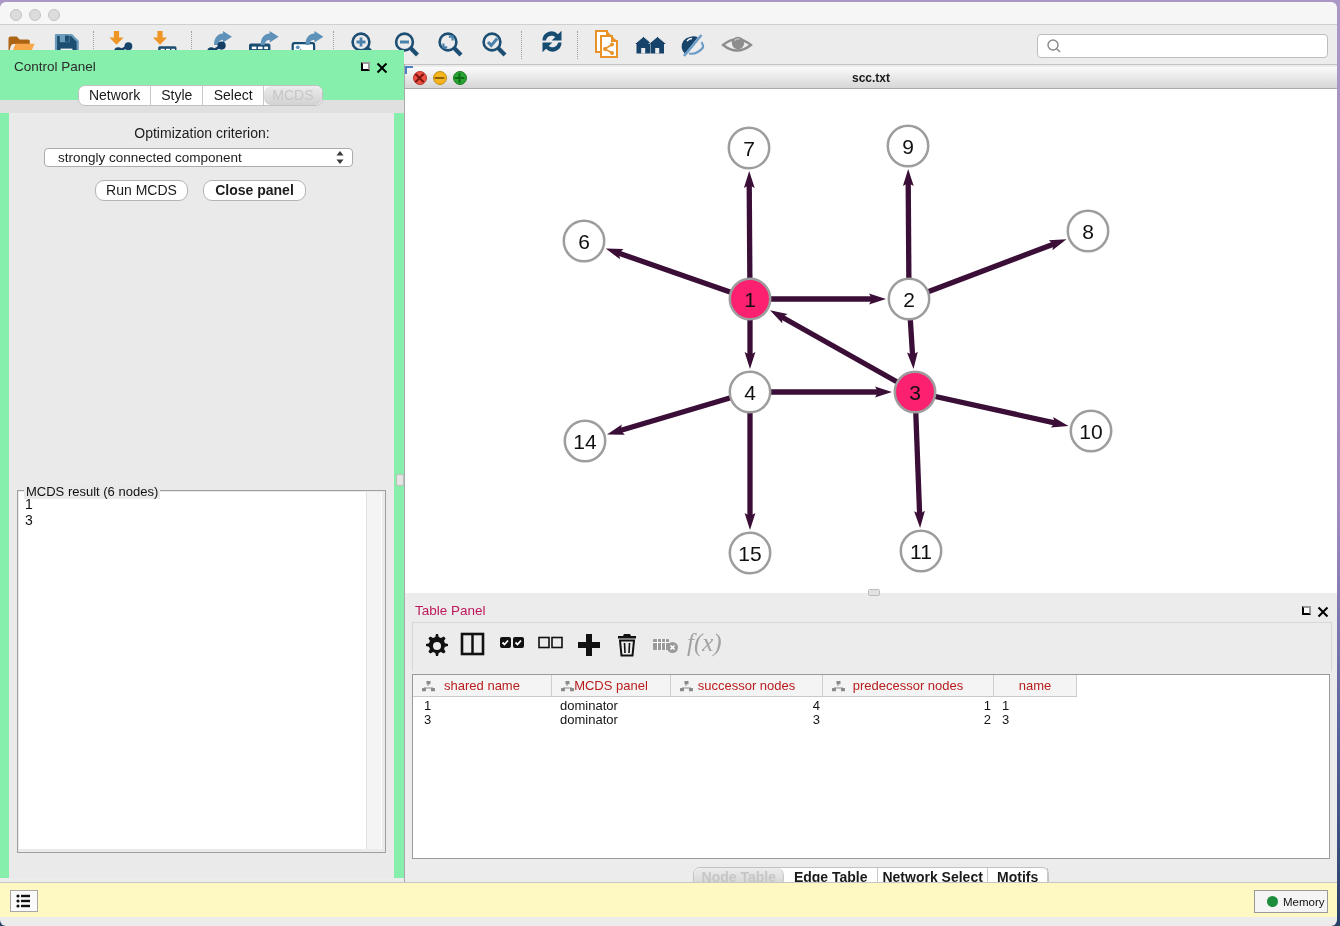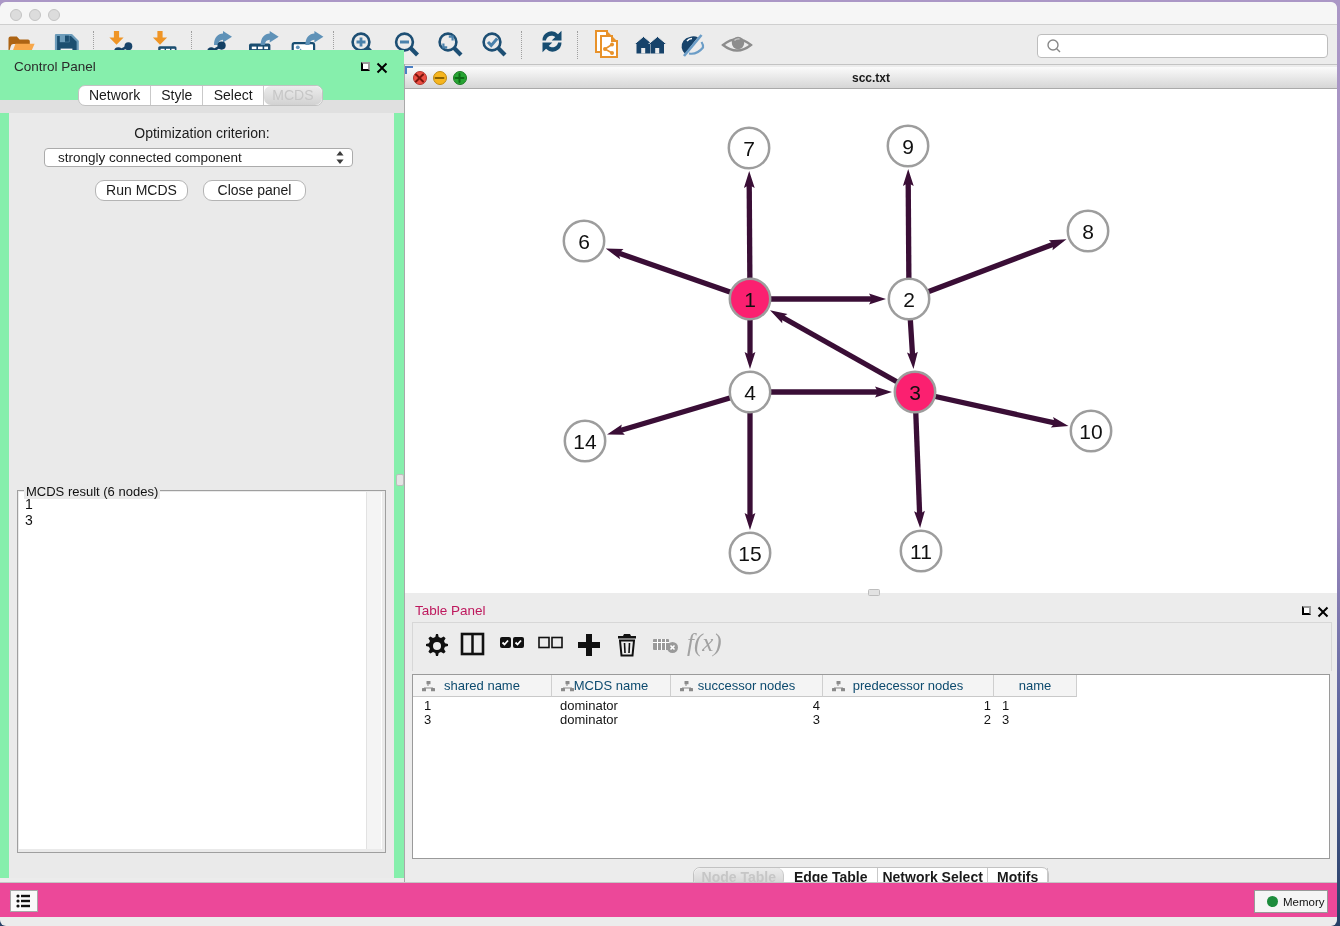--- a/index.html
+++ b/index.html
@@ -37,21 +37,21 @@
 #cptabs{left:78px;top:35px;width:245px;}
 
 #optlabel{position:absolute;left:0;top:75px;width:404px;text-align:center;font-size:14px;color:#1c1c1c;}
 #dropdown{position:absolute;left:44px;top:98px;width:309px;height:19px;background:#fff;
   border:1px solid #ababab;border-radius:4px;font-size:13.5px;color:#1c1c1c;line-height:17px;
   padding-left:13px;box-sizing:border-box;white-space:nowrap;overflow:hidden;}
 #ddchev{position:absolute;right:8px;top:2px;}
 .btn{position:absolute;height:21px;background:#fff;border:1px solid #b4b4b4;border-radius:9px;
   font-size:14px;color:#1c1c1c;text-align:center;line-height:19px;box-sizing:border-box;}
 #runbtn{left:95px;top:130px;width:93px;}
-#closebtn{left:203px;top:130px;width:103px;}
+#closebtn{left:203px;top:130px;width:103px;font-weight:bold;}
 
 #mcdsbox{position:absolute;left:17px;top:434px;width:369px;height:369px;}
 #mcdsborder{position:absolute;left:0;top:6px;width:367px;height:361px;border:1px solid #9f9f9f;}
 #mcdslegend{position:absolute;left:7px;top:0px;background:#e9e9e9;padding:0 2px;font-size:13px;color:#111;}
 #mcdswhite{position:absolute;left:2px;top:8px;width:363px;height:357px;background:#fff;}
 #mcdstrack{position:absolute;right:1px;top:0px;width:14px;height:357px;background:#f4f4f4;border-left:1px solid #e2e2e2;}
 #mcdstext{position:absolute;left:6px;top:5px;font-size:14px;color:#111;line-height:15.5px;}
 
 #vdiv{position:absolute;left:404px;top:62px;width:1px;height:828px;background:#a9a9a9;}
 #vgrab{position:absolute;left:396px;top:472px;width:8px;height:12px;background:#e4e4e4;
@@ -70,26 +70,26 @@
 #tpanel{position:absolute;left:405px;top:596px;width:932px;height:294px;background:#ececec;}
 #tphead{position:absolute;left:10px;top:5px;font-size:13.5px;color:#be185d;}
 #tpfloat{position:absolute;left:897px;top:8px;width:9px;height:9px;border:2px solid #000;
   border-right-color:#9b9b9b;border-top-color:#9b9b9b;box-sizing:border-box;background:#fff;}
 #tpx{position:absolute;left:912px;top:8px;}
 #tptools{position:absolute;left:7px;top:24px;width:918px;height:48px;background:#ececec;
   border:1px solid #d7d7d7;border-bottom:none;}
 #tbl{position:absolute;left:7px;top:76px;width:918px;height:185px;background:#fff;
   border:1px solid #9a9a9a;box-sizing:border-box;}
 .hc{position:absolute;top:0;height:22px;border-right:1px solid #cfcfcf;border-bottom:1px solid #c9c9c9;box-sizing:border-box;
-  font-size:13px;color:#0c4a6e;text-align:center;line-height:21px;background:#f4f4f4;}
+  font-size:13px;color:#b91c1c;text-align:center;line-height:21px;background:#f4f4f4;}
 .cell{position:absolute;font-size:13px;color:#141414;}
 #tptabs{left:288px;top:269px;width:356px;}
 .tab2{font-size:14px;font-weight:bold;color:#1a1a1a;text-align:center;line-height:19px;border-right:1px solid #c9c9c9;}
 
-#statusbar{position:absolute;left:0;top:880px;width:1337px;height:34px;background:#ec4899;
+#statusbar{position:absolute;left:0;top:880px;width:1337px;height:34px;background:#fef9c3;
   border-top:1px solid #c6c6c6;}
 #listbtn{position:absolute;left:10px;top:7px;width:28px;height:22px;background:#fafafa;
   border:1px solid #a8a8a8;box-sizing:border-box;}
 #membtn{position:absolute;left:1254px;top:7px;width:74px;height:23px;background:#f5f5f5;
   border:1px solid #999;box-sizing:border-box;font-size:12px;color:#111;}
 #memdot{position:absolute;left:12px;top:5px;width:11px;height:11px;border-radius:50%;background:#1d8c3c;}
 #memtxt{position:absolute;left:28px;top:5px;font-size:11.5px;}
 svg{display:block;}
 </style></head>
 <body>
@@ -423,21 +423,21 @@
           </g>
         <g stroke="#fff" stroke-width="1.6">
             <line x1="18.5" y1="9.5" x2="22.5" y2="13.5"></line>
             <line x1="22.5" y1="9.5" x2="18.5" y2="13.5"></line>
           </g>
       </svg>
       <div style="position:absolute;left:274px;top:6px;font-family:'Liberation Serif',serif;font-style:italic;font-size:25px;color:#a2a2a2;">f(x)</div>
     </div>
     <div id="tbl">
       <div class="hc" style="left:0px;width:139px">shared name</div>
-      <div class="hc" style="left:139px;width:119px">MCDS name</div>
+      <div class="hc" style="left:139px;width:119px">MCDS panel</div>
       <div class="hc" style="left:258px;width:152px">successor nodes</div>
       <div class="hc" style="left:410px;width:171px">predecessor nodes</div>
       <div class="hc" style="left:581px;width:83px">name</div>
       <svg style="position:absolute;left:9px;top:6px" width="13" height="11" viewBox="0 0 13 11">
           <g fill="#8a8a8a">
             <rect x="4.5" y="0" width="4" height="3.2" rx="0.5"></rect>
             <rect x="0" y="7" width="4" height="3.2" rx="0.5"></rect>
             <rect x="9" y="7" width="4" height="3.2" rx="0.5"></rect>
             <path d="M6 3 v2 M2 9 v-2 h9 v2" stroke="#8a8a8a" fill="none" stroke-width="1"></path>
           </g>

